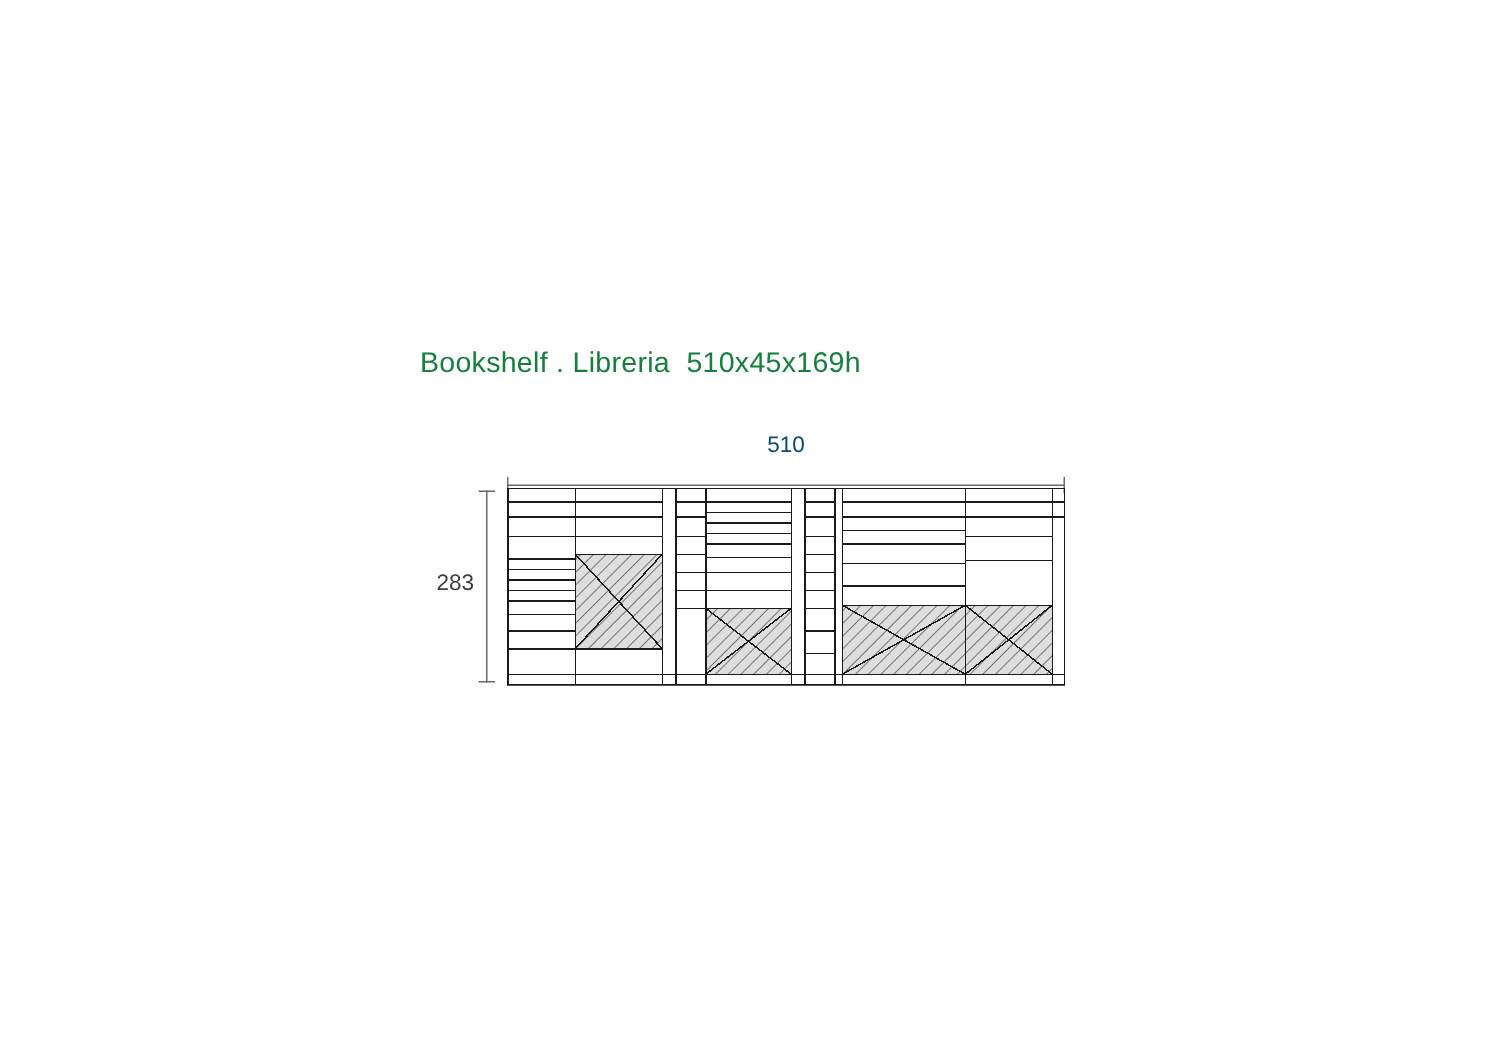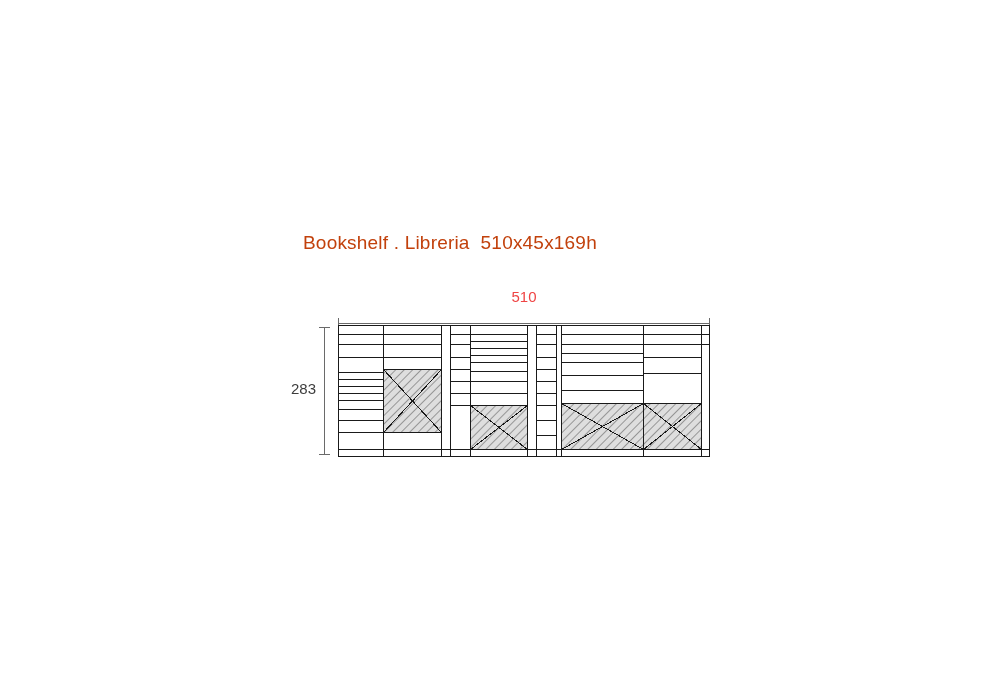--- a/index.html
+++ b/index.html
@@ -17,23 +17,22 @@
   }
 
   
   .title {
     position: absolute;
     left: 280px;
     top: 232px;
     font-size: 19px;
     font-weight: 400;
     letter-spacing: 0.2px;
-    color: #c2410c;
+    color: #15803d;
     white-space: pre;
-    margin-left: 23px;
   }
 
   
   .drawing {
     position: absolute;
     left: 280px;
     top: 280px;
     width: 460px;
     height: 190px;
   }
@@ -63,21 +62,21 @@
     height: 11px;
     background: #6a6a6a;
   }
   .dim-top-label {
     position: absolute;
     left: 0;
     top: 8px;
     width: 488px;
     text-align: center;
     font-size: 15px;
-    color: #ef4444;
+    color: #0c4a6e;
   }
 
   
   .dim-left-line {
     position: absolute;
     left: 44px;
     top: 47px;
     width: 1px;
     height: 128px;
     background: #6a6a6a;

